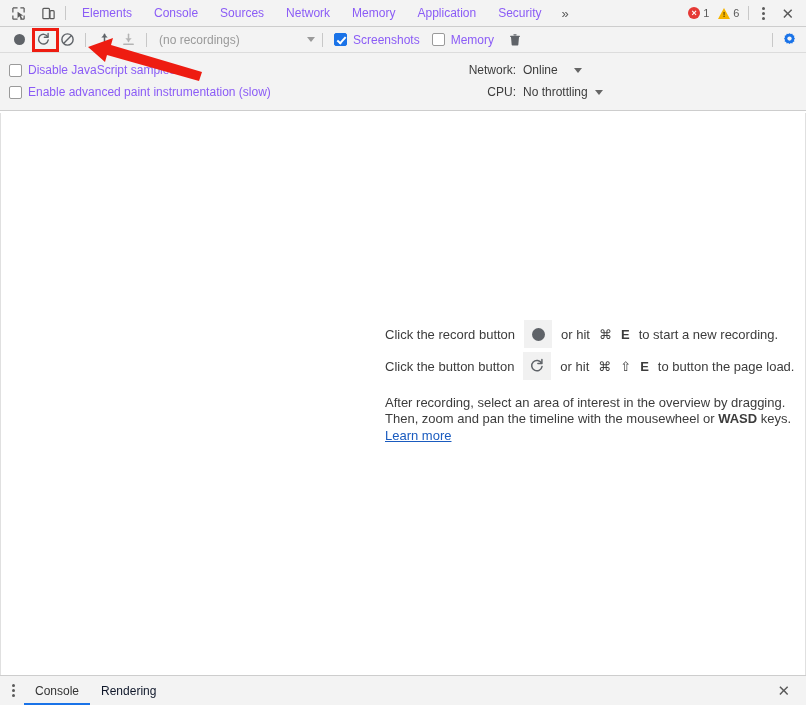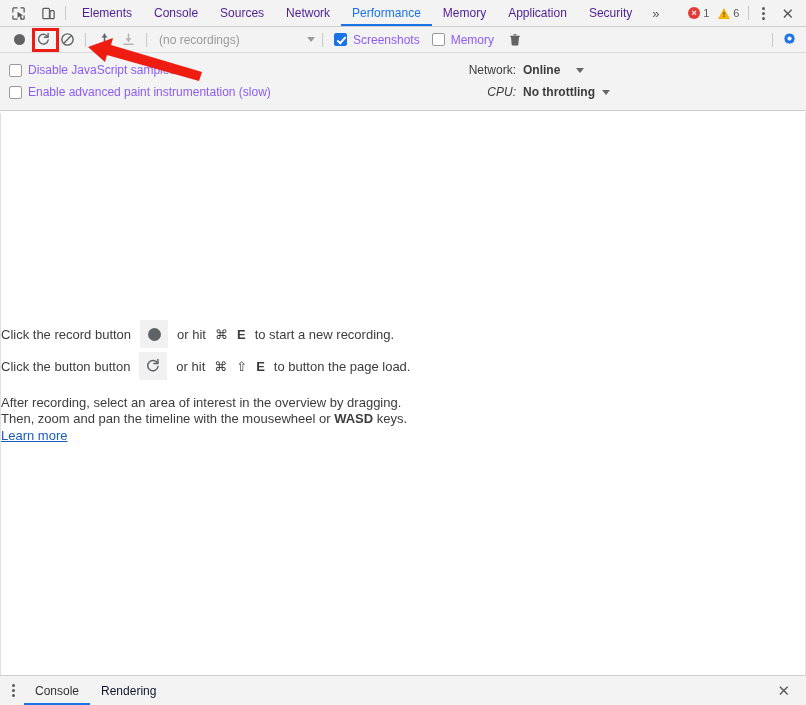--- a/index.html
+++ b/index.html
@@ -50,21 +50,21 @@
   .tabs {
     display: flex;
     align-items: stretch;
     margin-left: 5px;
   }
   .tab {
     display: flex;
     align-items: center;
     padding: 0 11px;
     font-size: 12px;
-    color: #4c1d95;
+    color: #8b5cf6;
     cursor: pointer;
     position: relative;
     white-space: nowrap;
   }
   .tab.active {
     color: #1a73e8;
   }
   .tab.active::after {
     content: "";
     position: absolute;
@@ -266,37 +266,36 @@
   }
   .sr-value {
     color: #3c3c3c;
     font-size: 12px;
   }
   .sr-select {
     display: flex;
     align-items: center;
     gap: 16px;
     cursor: pointer;
-    font-weight: bold;
   }
 
   
   .main {
     position: absolute;
     left: 0;
     right: 0;
     top: 113px;
     bottom: 30px;
     background: #fff;
     border-left: 1px solid #e0e0e0;
     border-right: 1px solid #e0e0e0;
     box-sizing: border-box;
     display: flex;
     align-items: center;
-    justify-content: flex-start;
+    justify-content: flex-end;
   }
   .landing {
     width: 420px;
     margin-top: -26px;
   }
   .lrow {
     display: flex;
     align-items: center;
     font-size: 13px;
     color: #3c3c3c;
@@ -409,23 +408,20 @@
         <span>Elements</span>
       </div>
     <div class="tab">
         <span>Console</span>
       </div>
     <div class="tab">
         <span>Sources</span>
       </div>
     <div class="tab">
         <span>Network</span>
-      </div>
-    <div class="tab active">
-        <span>Performance</span>
       </div>
     <div class="tab">
         <span>Memory</span>
       </div>
     <div class="tab">
         <span>Application</span>
       </div>
     <div class="tab">
         <span>Security</span>
       </div>
@@ -530,21 +526,21 @@
   </div>
   <div class="set-right">
     <div class="sr-line">
       <span class="sr-label" style="width:58px;">Network:</span>
       <div class="sr-select">
         <span class="sr-value">Online</span>
         <span class="caret caret-dark"></span>
       </div>
     </div>
     <div class="sr-line">
-      <span class="sr-label" style="width:58px;font-style:italic;">CPU:</span>
+      <span class="sr-label" style="width:58px;">CPU:</span>
       <div class="sr-select" style="gap:7px;">
         <span class="sr-value">No throttling</span>
         <span class="caret caret-dark"></span>
       </div>
     </div>
   </div>
 </div>
 
 <div class="main">
   <div class="landing">

